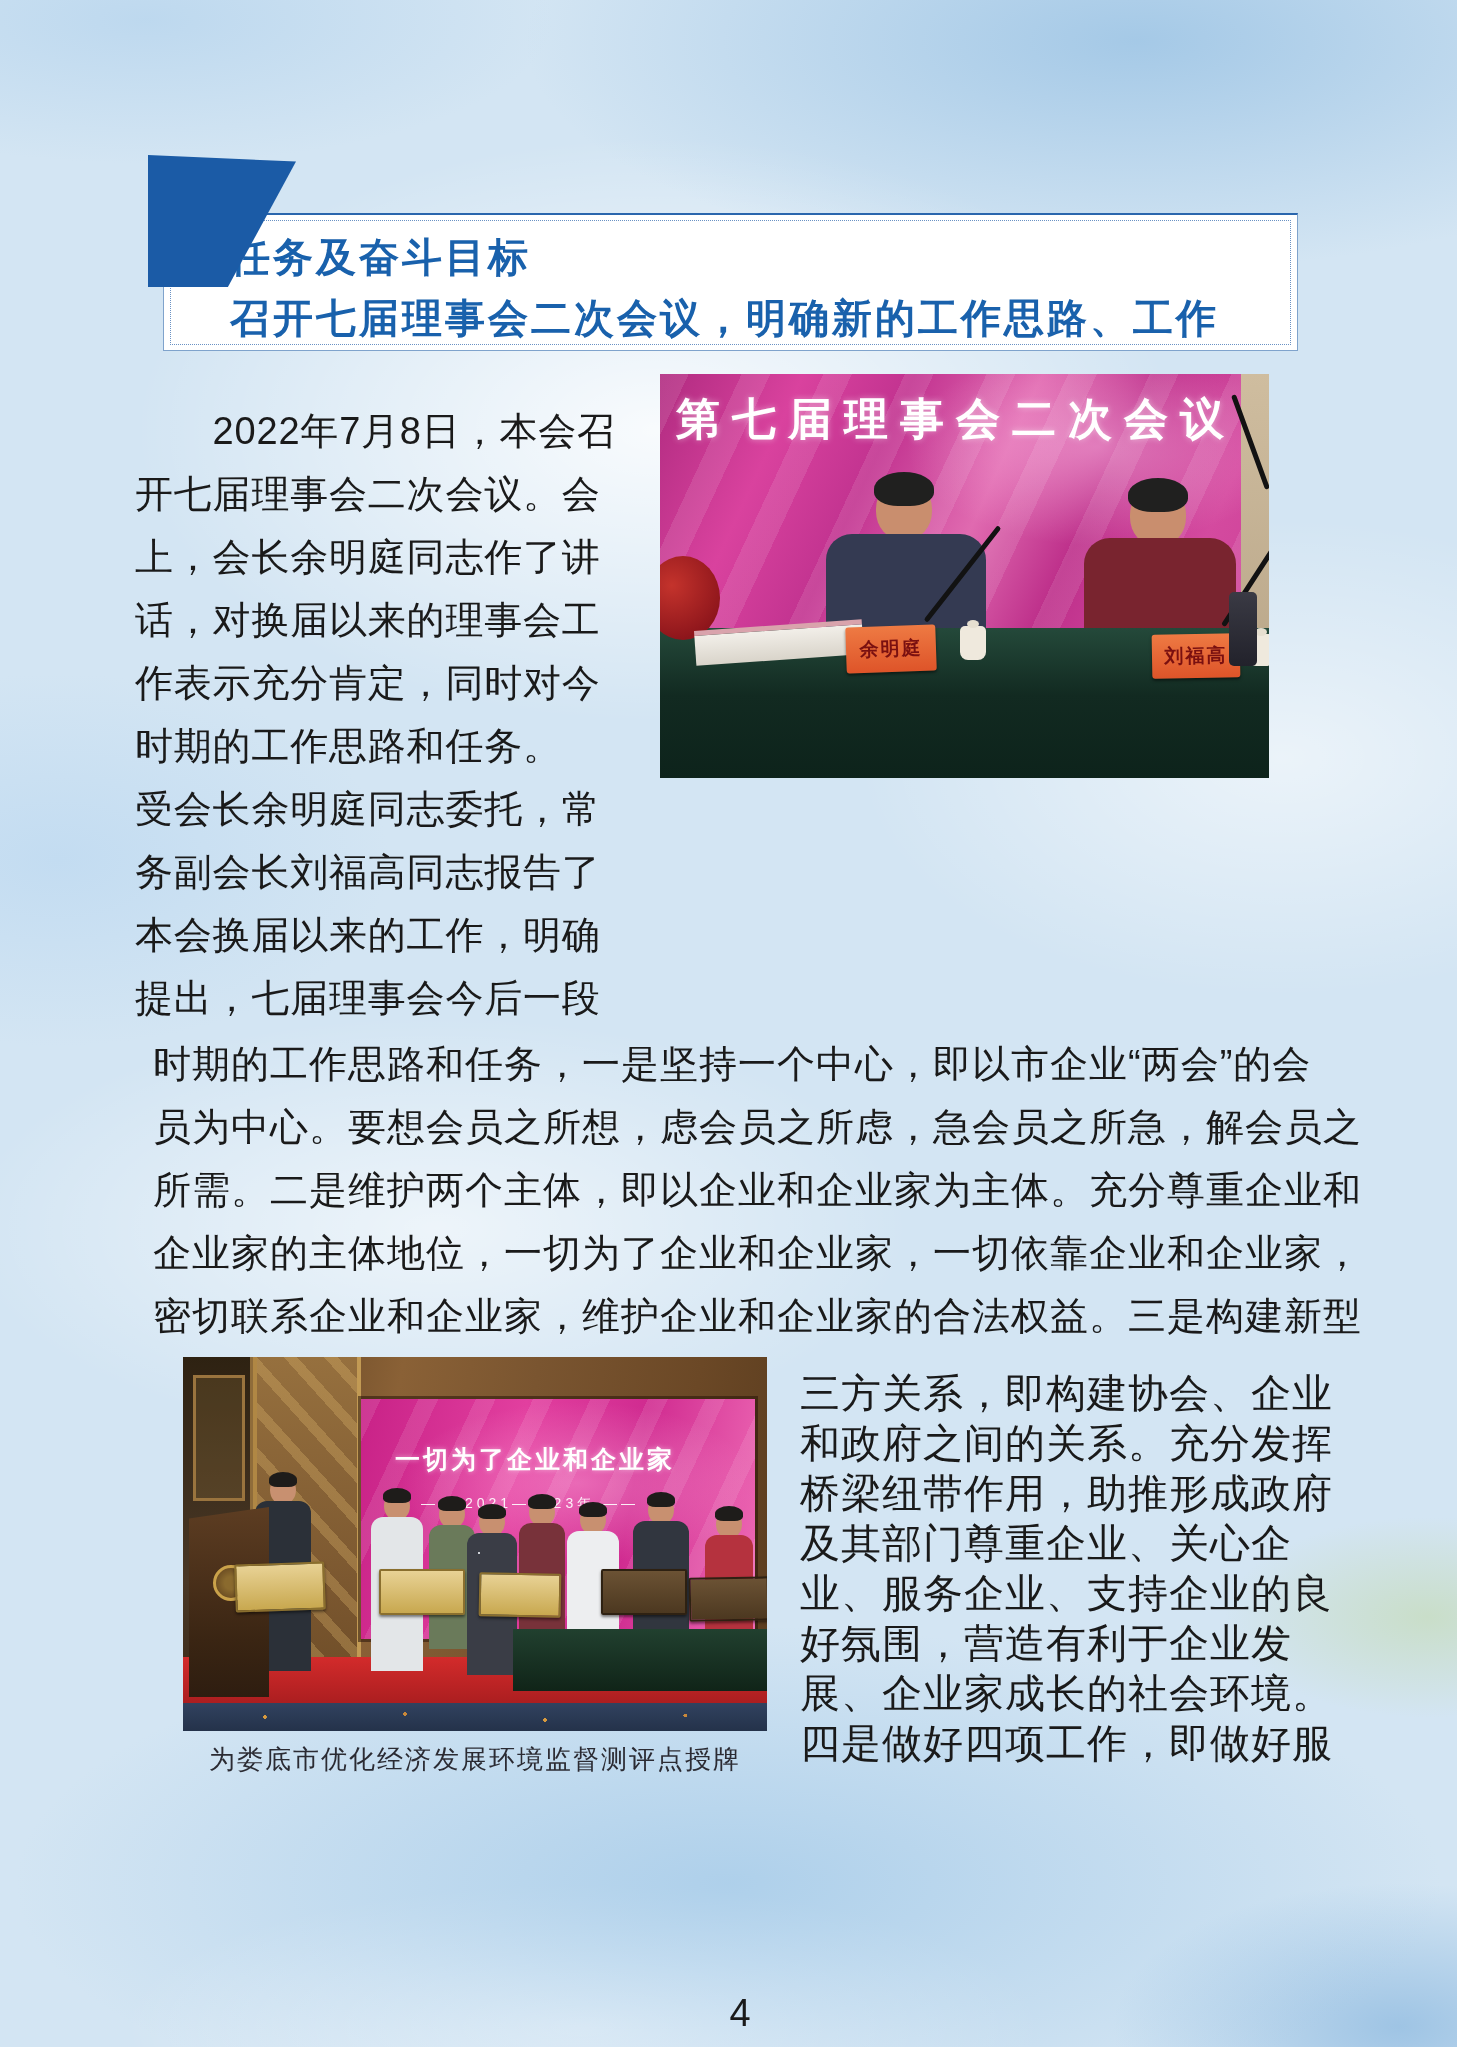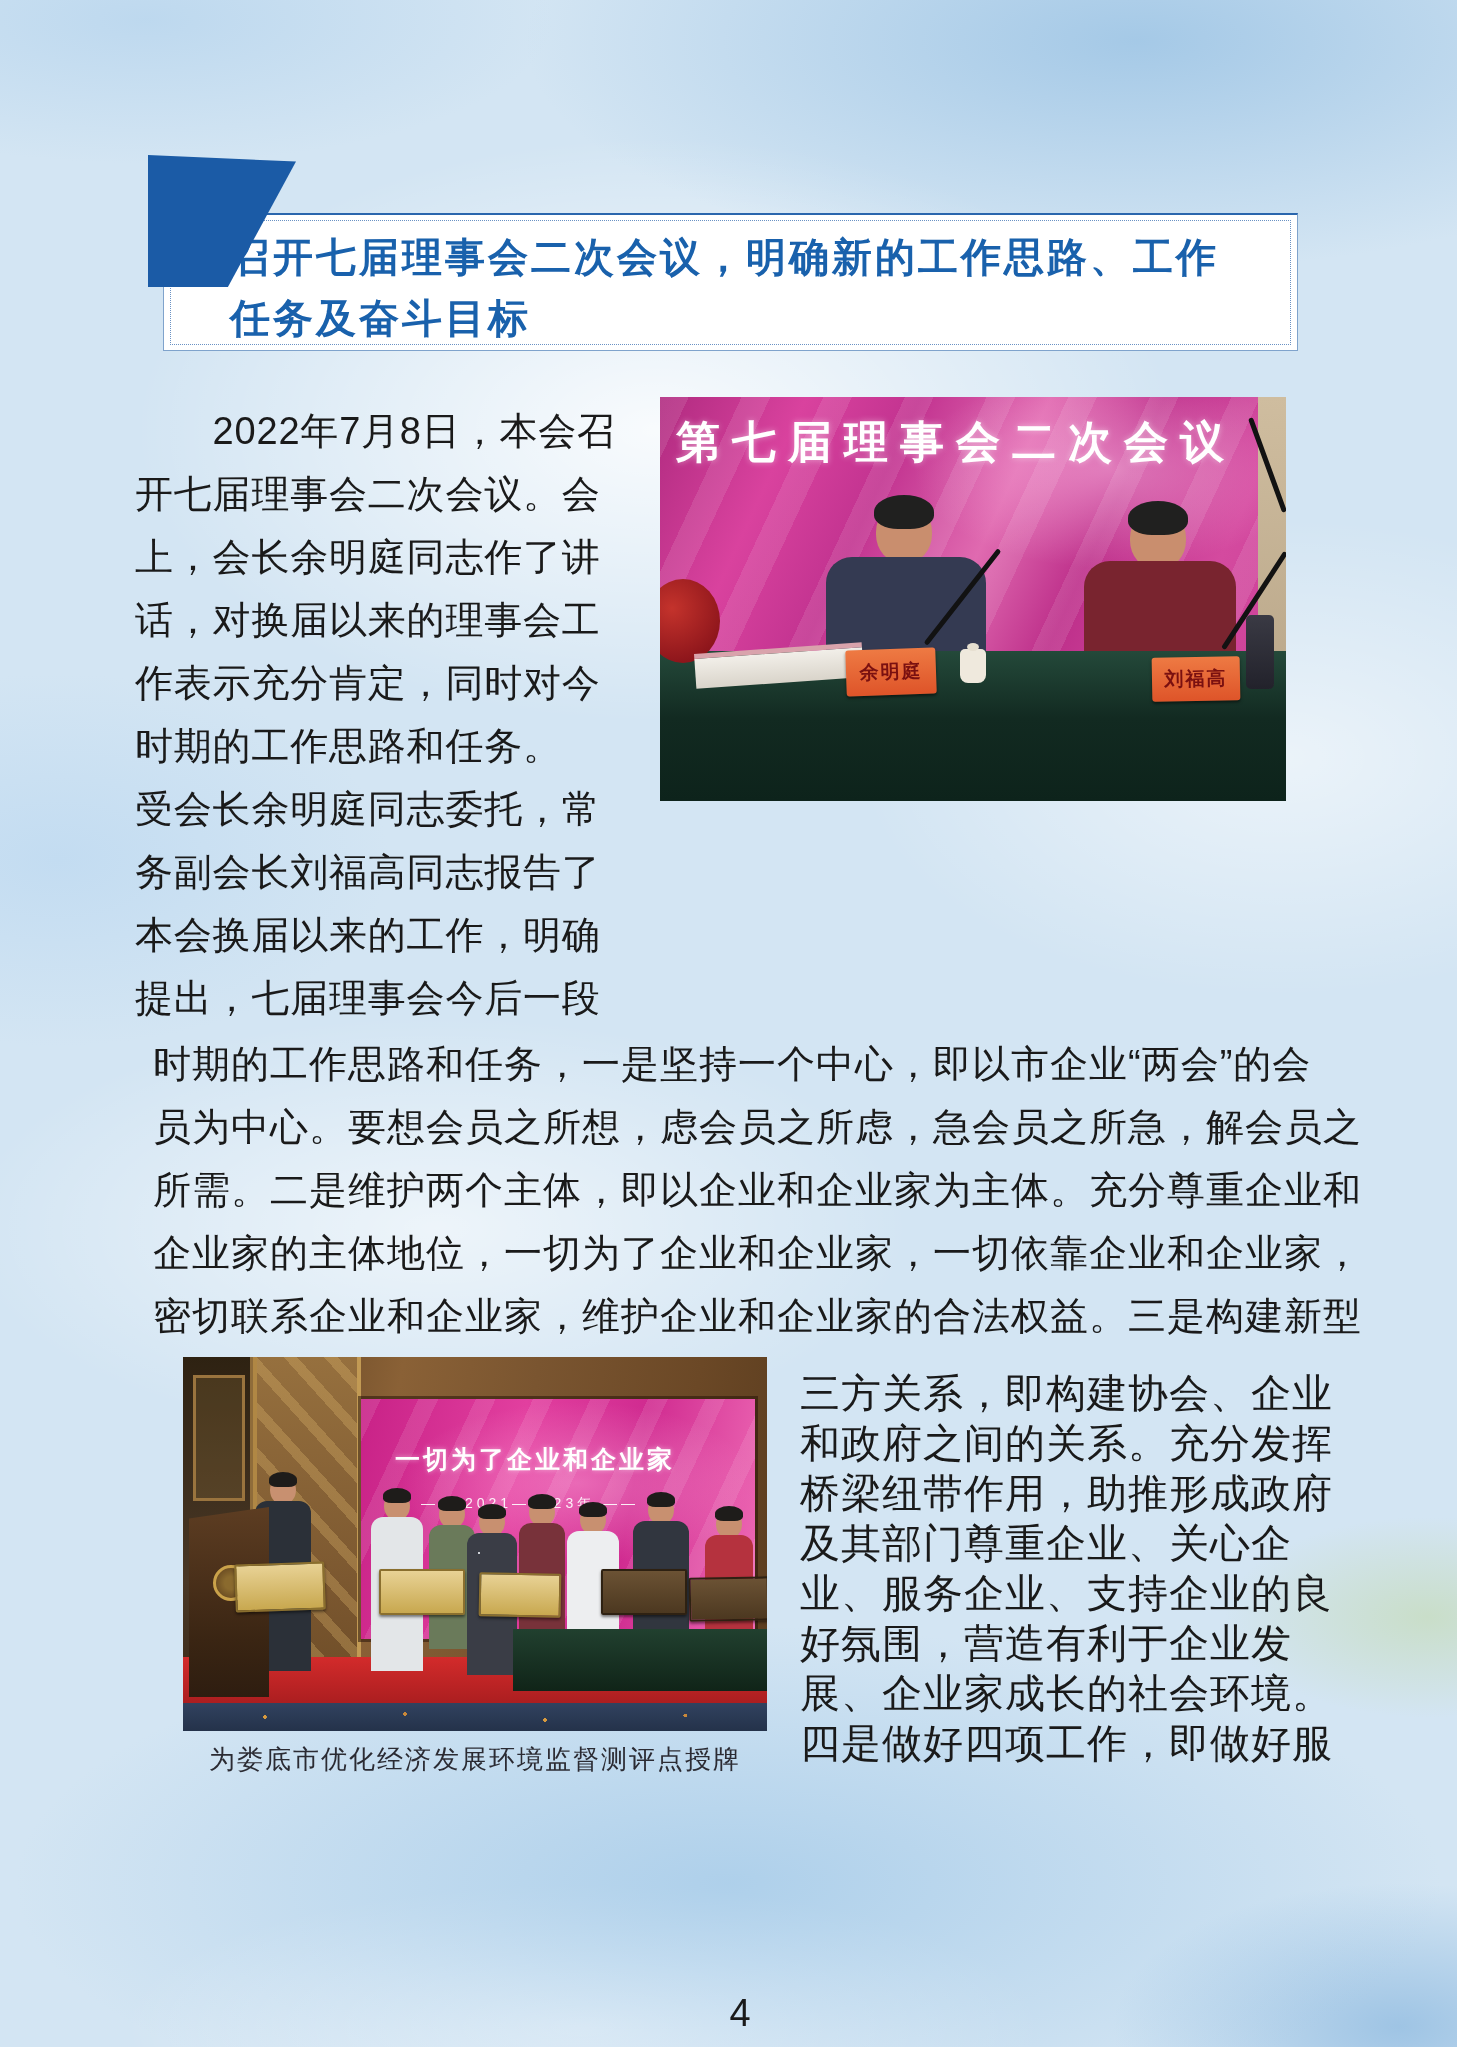--- a/index.html
+++ b/index.html
@@ -39,21 +39,21 @@
   .para-full{left:153px;top:1033px;width:1215px;font-size:38px;line-height:63px;letter-spacing:1px;}
   .para-right{left:800px;top:1368px;width:548px;font-size:40px;line-height:50px;letter-spacing:1px;}
   .caption{
     position:absolute;color:#2b2b33;font-family:"Liberation Serif","DejaVu Serif",serif;
     white-space:pre-line;
   }
   .caption1{left:650px;top:850px;width:692px;font-size:26px;line-height:31px;letter-spacing:3.5px;}
   .caption2{left:183px;top:1742px;width:584px;font-size:26px;letter-spacing:2px;text-align:center;}
   .page-number{position:absolute;left:135px;top:1992px;width:1210px;text-align:center;font-size:38px;color:#1a1a1a;}
   
-  .photo1{position:absolute;left:660px;top:397px;width:609px;height:404px;overflow:hidden;background:#c23390;padding-left:17px;}
+  .photo1{position:absolute;left:660px;top:374px;width:609px;height:404px;overflow:hidden;background:#c23390;}
   .p1-screen{
     position:absolute;inset:0;
     background:
       repeating-linear-gradient(115deg, rgba(255,255,255,.10) 0 26px, rgba(255,255,255,0) 26px 74px),
       radial-gradient(ellipse 45% 35% at 72% 18%, rgba(255,190,230,.5), transparent 70%),
       linear-gradient(115deg,#b02b80 0%,#d9429e 18%,#c23390 32%,#e06ab0 48%,#bd2f8a 62%,#d44a9f 78%,#c73b93 100%);
   }
   .p1-screen-text{
     position:absolute;left:16px;top:16px;color:#ffffff;font-weight:bold;font-size:44px;
     letter-spacing:12px;white-space:nowrap;text-shadow:0 0 6px rgba(255,255,255,.45);z-index:1;
@@ -142,22 +142,22 @@
   }
 </style>
 </head>
 <body>
 
 <div class="page">
 
   <div class="header-box">
     <div class="header-dotted"></div>
     <div class="header-title">
+      <div>任务及奋斗目标</div>
       <div>召开七届理事会二次会议，明确新的工作思路、工作</div>
-      <div>任务及奋斗目标</div>
     </div>
   </div>
   <div class="header-flag"></div>
 
   <div class="para para-left">　　2022年7月8日，本会召
 开七届理事会二次会议。会
 上，会长余明庭同志作了讲
 话，对换届以来的理事会工
 作表示充分肯定，同时对今
 时期的工作思路和任务。

